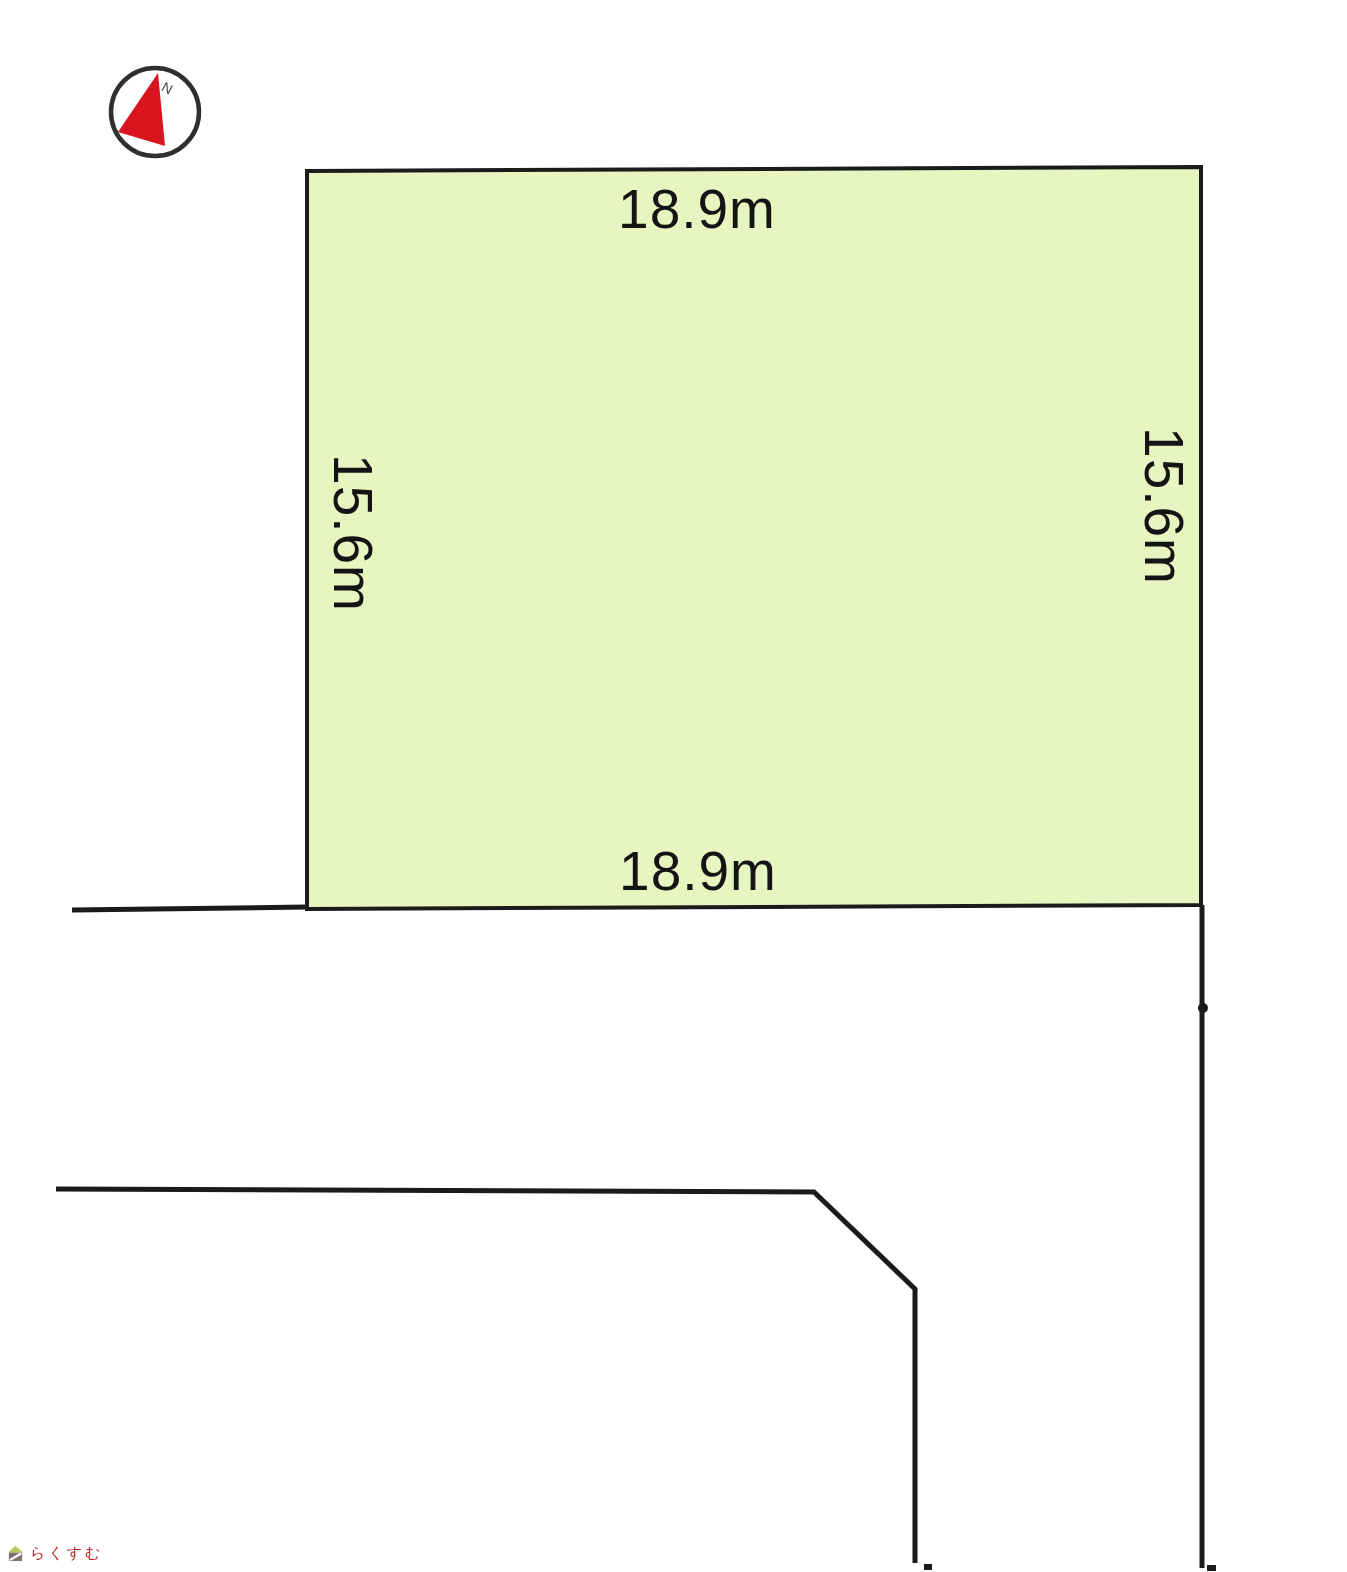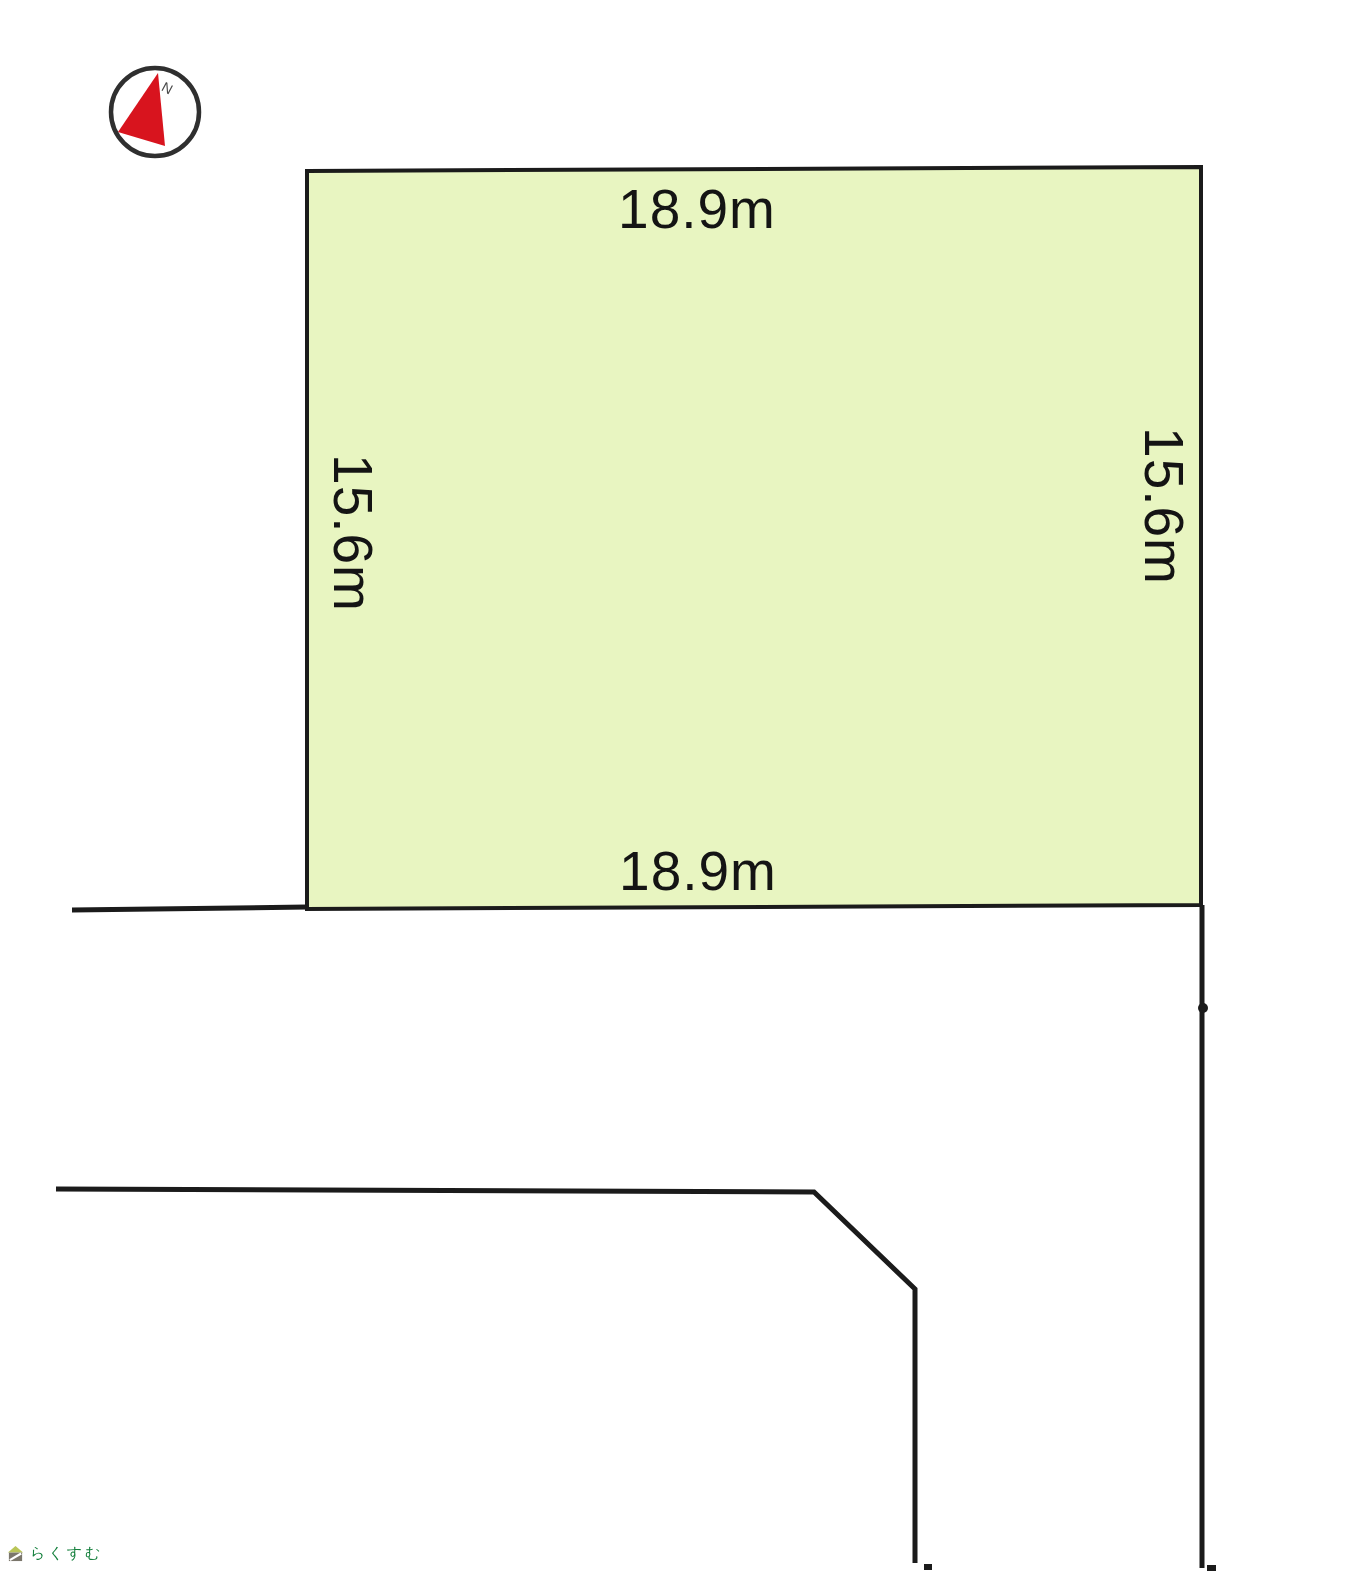--- a/index.html
+++ b/index.html
@@ -36,21 +36,21 @@
   }
   .watermark {
     position: absolute;
     left: 7px;
     top: 1544px;
     display: flex;
     align-items: center;
     gap: 6px;
     font-size: 15px;
     letter-spacing: 3px;
-    color: #15803d;
+    color: #b91c1c;
   }
   .watermark .house-icon {
     display: block;
     width: 17px;
     height: 17px;
   }
 </style>
 </head>
 <body>
 

